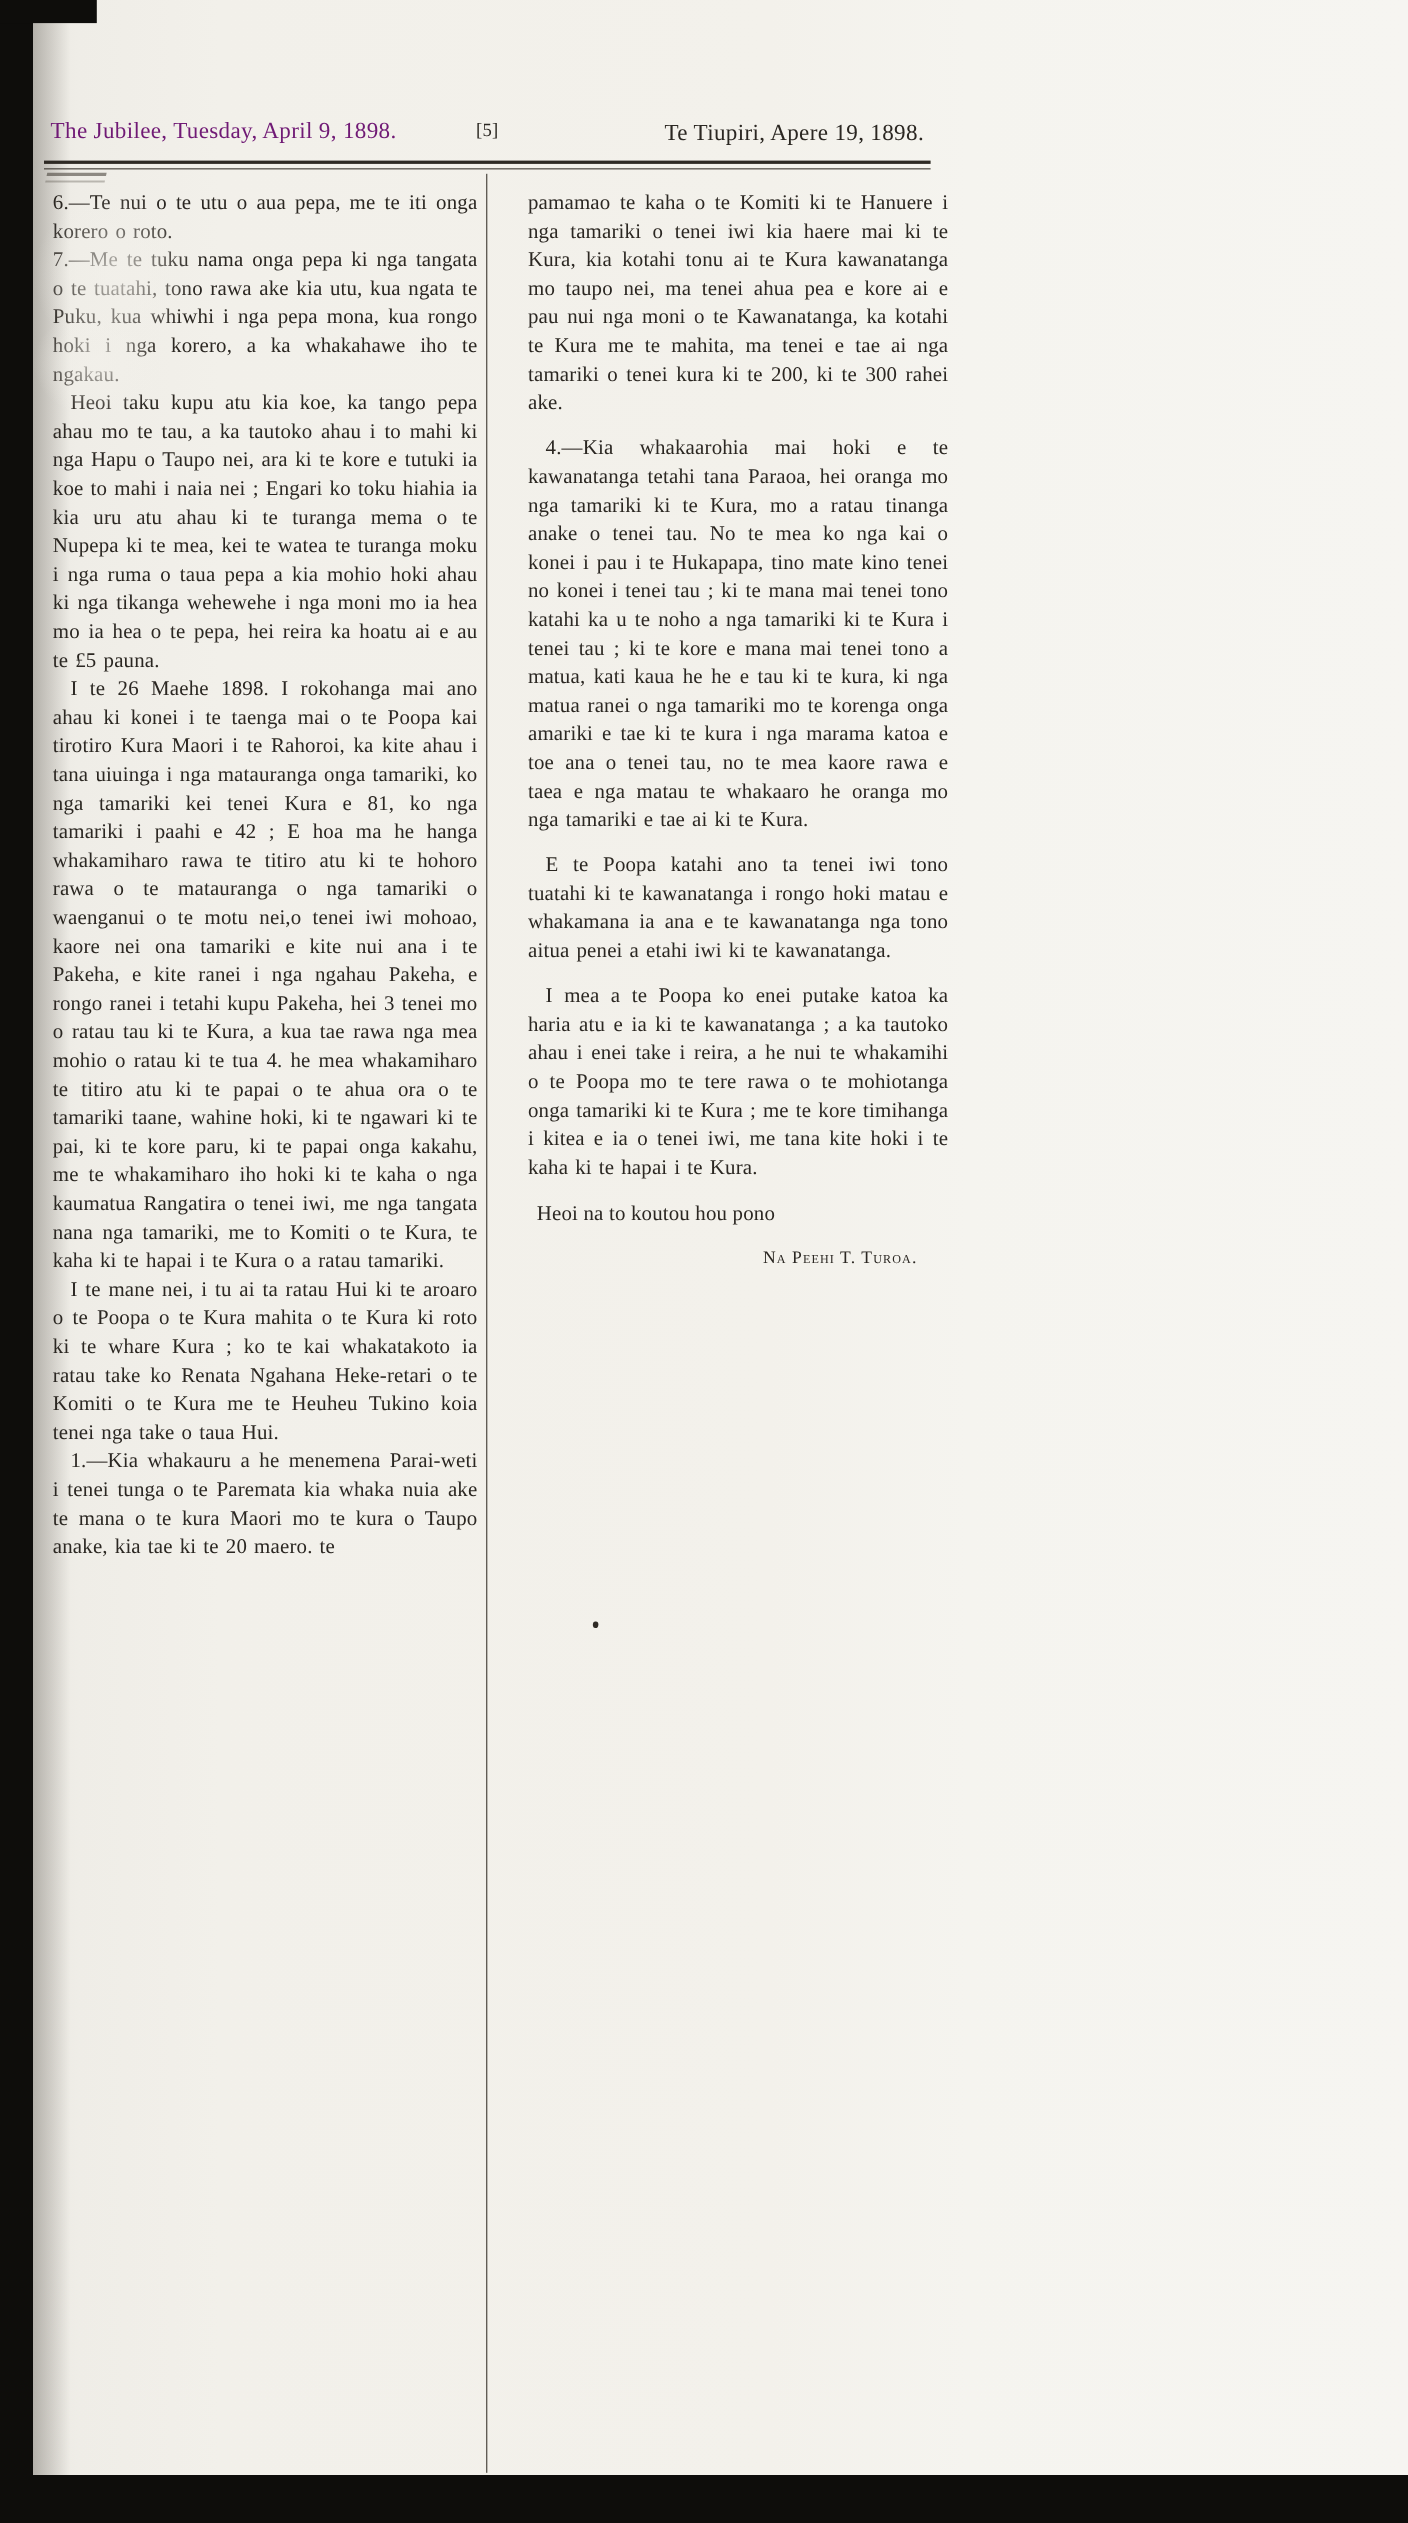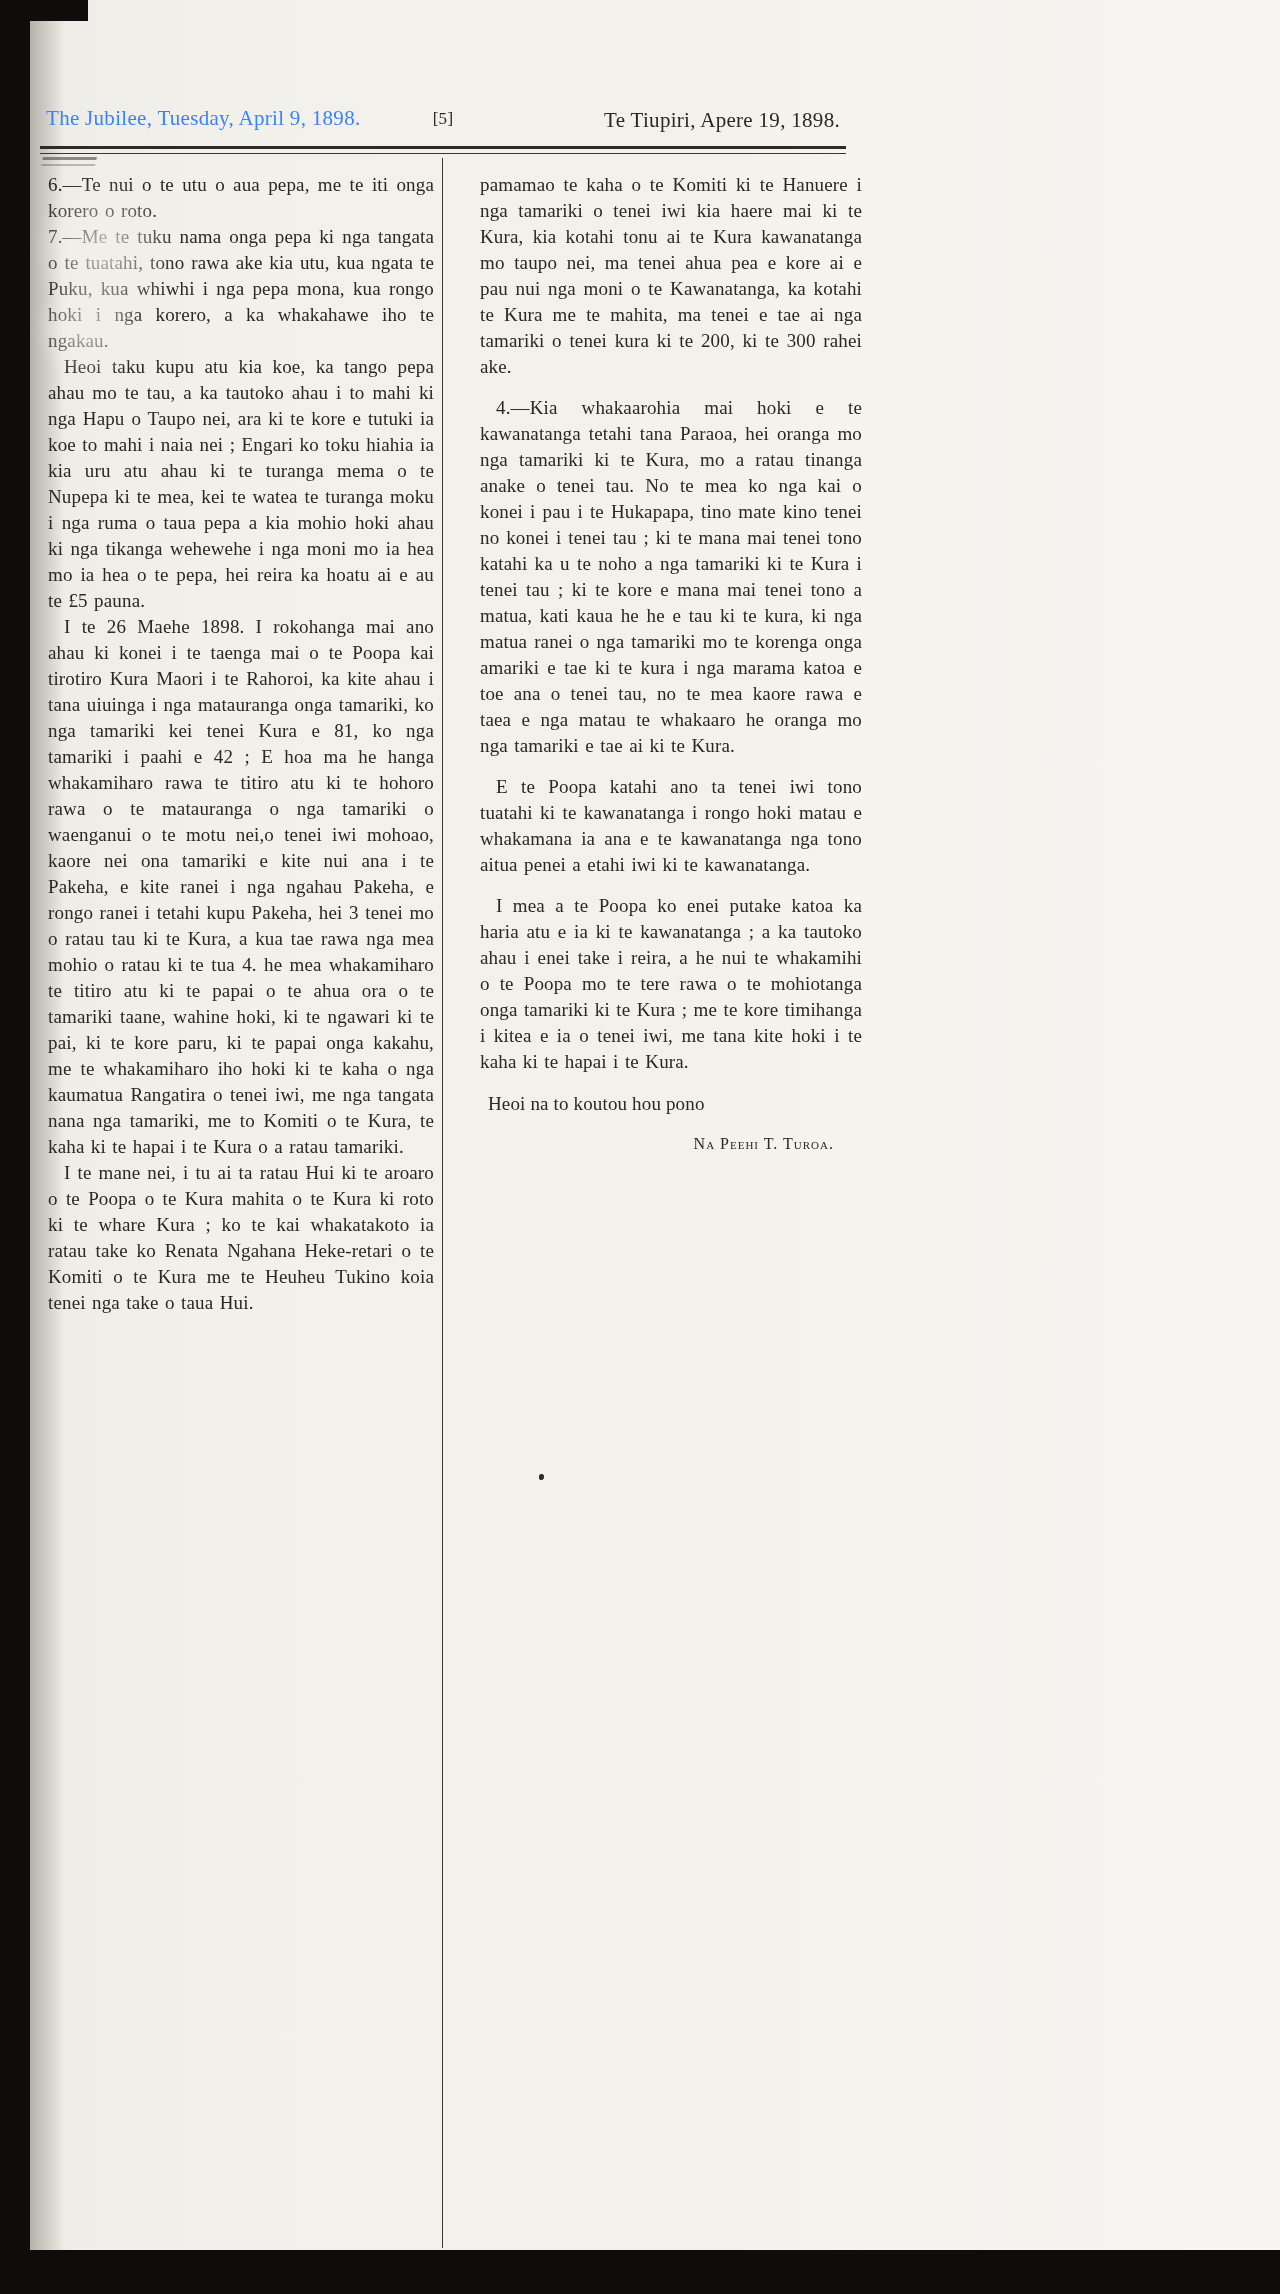--- a/index.html
+++ b/index.html
@@ -21,21 +21,21 @@
   .edge-left-shadow {
     position: absolute; left: 30px; top: 0; width: 34px; height: 2294px;
     background: linear-gradient(90deg, rgba(40,36,30,.28), rgba(40,36,30,0));
   }
 
   
   .masthead {
     position: absolute; top: 106px; left: 46px; width: 794px; height: 34px;
     font-size: 21px; letter-spacing: .3px;
   }
-  .mast-left  { position: absolute; left: 0; top: 0; color: #3b82f6; }
+  .mast-left  { position: absolute; left: 0; top: 0; color: #701a75; }
   .mast-center{ position: absolute; left: 0; right: 0; top: 3px; text-align: center; font-size: 17px; }
   .mast-right { position: absolute; right: 0; top: 2px; }
 
   .double-rule {
     position: absolute; top: 146px; left: 40px; width: 806px; height: 8px;
     border-top: 3px solid #2e2a24; border-bottom: 1px solid #3a362f;
   }
   .rule-smudge {
     position: absolute; left: 42px; top: 157px; width: 54px; height: 9px;
     border-top: 3px solid rgba(62,56,48,.55);
@@ -104,20 +104,21 @@
   <div class="double-rule"></div>
   <div class="rule-smudge"></div>
   <div class="col-divider"></div>
 
   <div class="col col-left">
     <p class="para">6.—Te nui o te utu o aua pepa, me te iti onga korero o roto.</p>
     <p class="para">7.—Me te tuku nama onga pepa ki nga tangata o te tuatahi, tono rawa ake kia utu, kua ngata te Puku, kua whiwhi i nga pepa mona, kua rongo hoki i nga korero, a ka whakahawe iho te ngakau.</p>
     <p class="para p-indent">Heoi taku kupu atu kia koe, ka tango pepa ahau mo te tau, a ka tautoko ahau i to mahi ki nga Hapu o Taupo nei, ara ki te kore e tutuki ia koe to mahi i naia nei ; Engari ko toku hiahia ia kia uru atu ahau ki te turanga mema o te Nupepa ki te mea, kei te watea te turanga moku i nga ruma o taua pepa a kia mohio hoki ahau ki nga tikanga wehewehe i nga moni mo ia hea mo ia hea o te pepa, hei reira ka hoatu ai e au te £5 pauna.</p>
     <p class="para p-indent">I te 26 Maehe 1898.  I rokohanga mai ano ahau ki konei i te taenga mai o te Poopa kai tirotiro Kura Maori i te Rahoroi, ka kite ahau i tana uiuinga i nga matauranga onga tamariki, ko nga tamariki kei tenei Kura e 81, ko nga tamariki i paahi e 42 ; E hoa ma he hanga whakamiharo rawa te titiro atu ki te hohoro rawa o te matauranga o nga tamariki o waenganui o te motu nei,o tenei iwi mohoao, kaore nei ona tamariki e kite nui ana i te Pakeha, e kite ranei i nga ngahau Pakeha, e rongo ranei i tetahi kupu Pakeha, hei 3 tenei mo o ratau tau ki te Kura, a kua tae rawa nga mea mohio o ratau ki te tua 4. he mea whakamiharo te titiro atu ki te papai o te ahua ora o te tamariki taane, wahine hoki, ki te ngawari ki te pai, ki te kore paru, ki te papai onga kakahu, me te whakamiharo iho hoki ki te kaha o nga kaumatua Rangatira o tenei iwi, me nga tangata nana nga tamariki, me to Komiti o te Kura, te kaha ki te hapai i te Kura o a ratau tamariki.</p>
     <p class="para p-indent">I te mane nei, i tu ai ta ratau Hui ki te aroaro o te Poopa o te Kura mahita o te Kura ki roto ki te whare Kura ; ko te kai whakatakoto ia ratau take ko Renata Ngahana Heke-retari o te Komiti o te Kura me te Heuheu Tukino koia tenei nga take o taua Hui.</p>
+    <p class="para p-indent">1.—Kia whakauru a he menemena Parai-weti i tenei tunga o te Paremata kia whaka nuia ake te mana o te kura Maori mo te kura o Taupo anake, kia tae ki te 20 maero. te</p>
   </div>
 
   <div class="col col-right">
     <p class="para">pamamao te kaha o te Komiti ki te Hanuere i nga tamariki o tenei iwi kia haere mai ki te Kura, kia kotahi tonu ai te Kura kawanatanga mo taupo nei, ma tenei ahua pea e kore ai e pau nui nga moni o te Kawanatanga, ka kotahi te Kura me te mahita, ma tenei e tae ai nga tamariki o tenei kura ki te 200, ki te 300 rahei ake.</p>
     <p class="para p-gap p-indent">4.—Kia whakaarohia mai hoki e te kawanatanga tetahi tana Paraoa, hei oranga mo nga tamariki ki te Kura, mo a ratau tinanga anake o tenei tau.  No te mea ko nga kai o konei i pau i te Hukapapa, tino mate kino tenei no konei i tenei tau ; ki te mana mai tenei tono katahi ka u te noho a nga tamariki ki te Kura i tenei tau ; ki te kore e mana mai tenei tono a matua, kati kaua he he e tau ki te kura, ki nga matua ranei o nga tamariki mo te korenga onga amariki e tae ki te kura i nga marama katoa e toe ana o tenei tau, no te mea kaore rawa e taea e nga matau te whakaaro he oranga mo nga tamariki e tae ai ki te Kura.</p>
     <p class="para p-gap p-indent">E te Poopa katahi ano ta tenei iwi tono tuatahi ki te kawanatanga i rongo hoki matau e whakamana ia ana e te kawanatanga nga tono aitua penei a etahi iwi ki te kawanatanga.</p>
     <p class="para p-gap p-indent">I mea a te Poopa ko enei putake katoa ka haria atu e ia ki te kawanatanga ; a ka tautoko ahau i enei take i reira, a he nui te whakamihi o te Poopa mo te tere rawa o te mohiotanga onga tamariki ki te Kura ; me te kore timihanga i kitea e ia o tenei iwi, me tana kite hoki i te kaha ki te hapai i te Kura.</p>
     <p class="closing">Heoi na to koutou hou pono</p>
     <p class="signature">Na Peehi T. Turoa.</p>
   </div>

